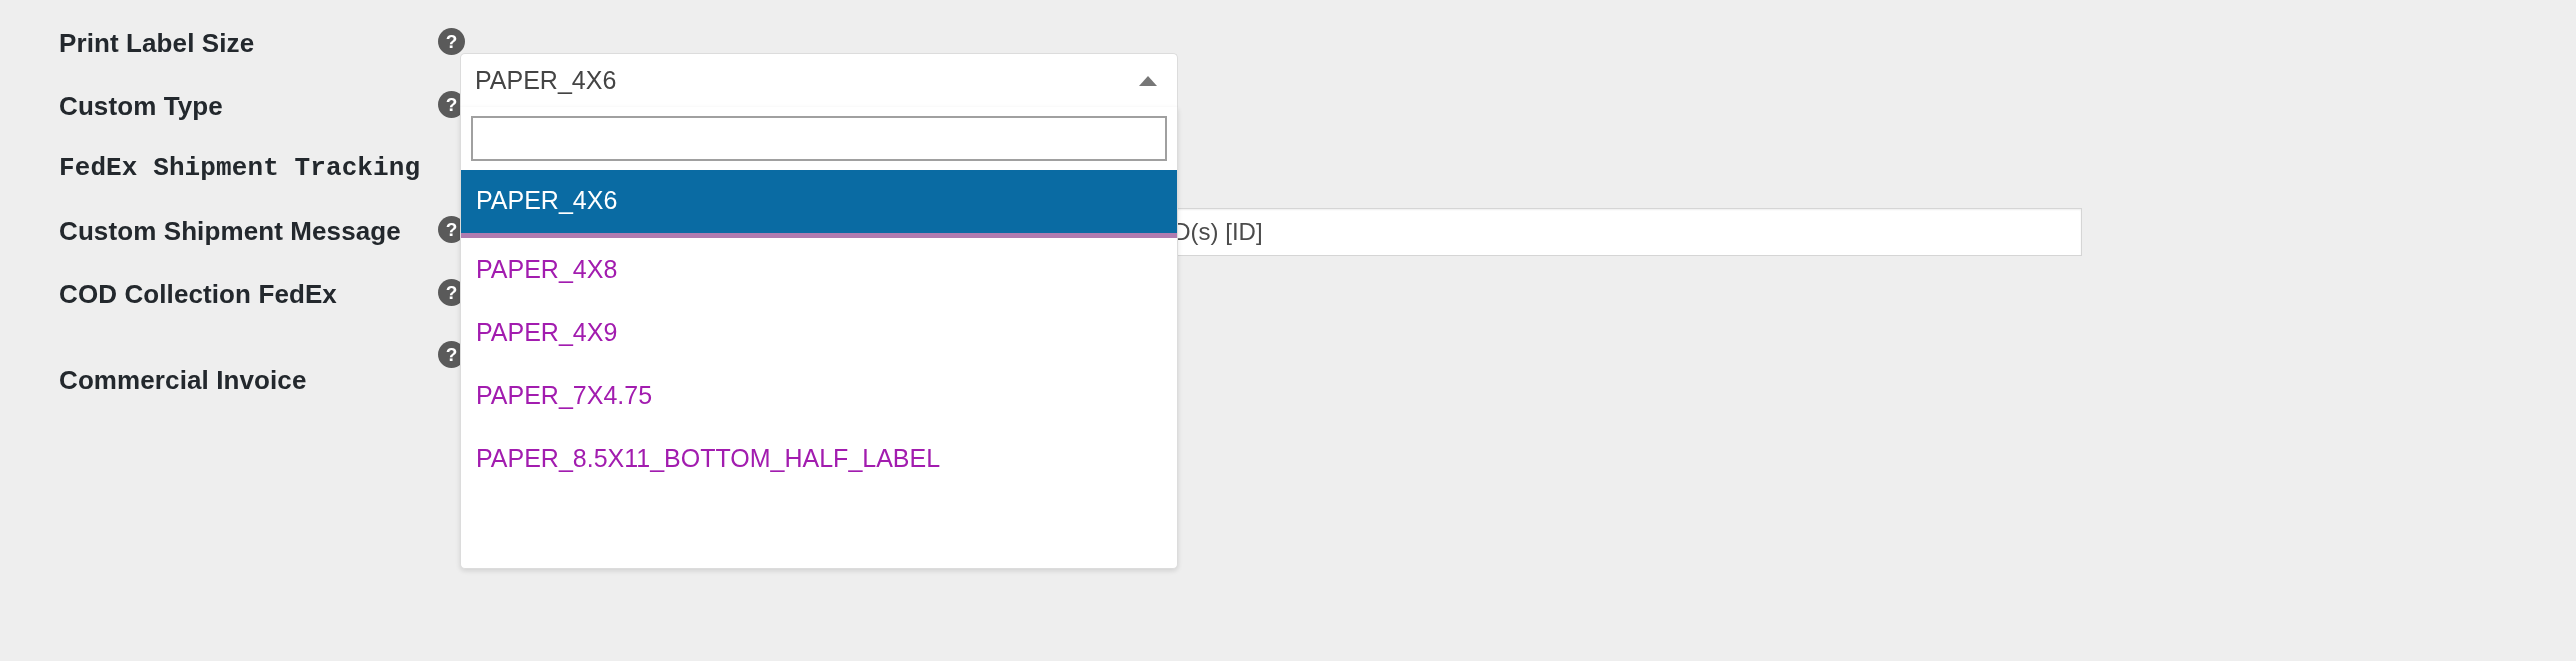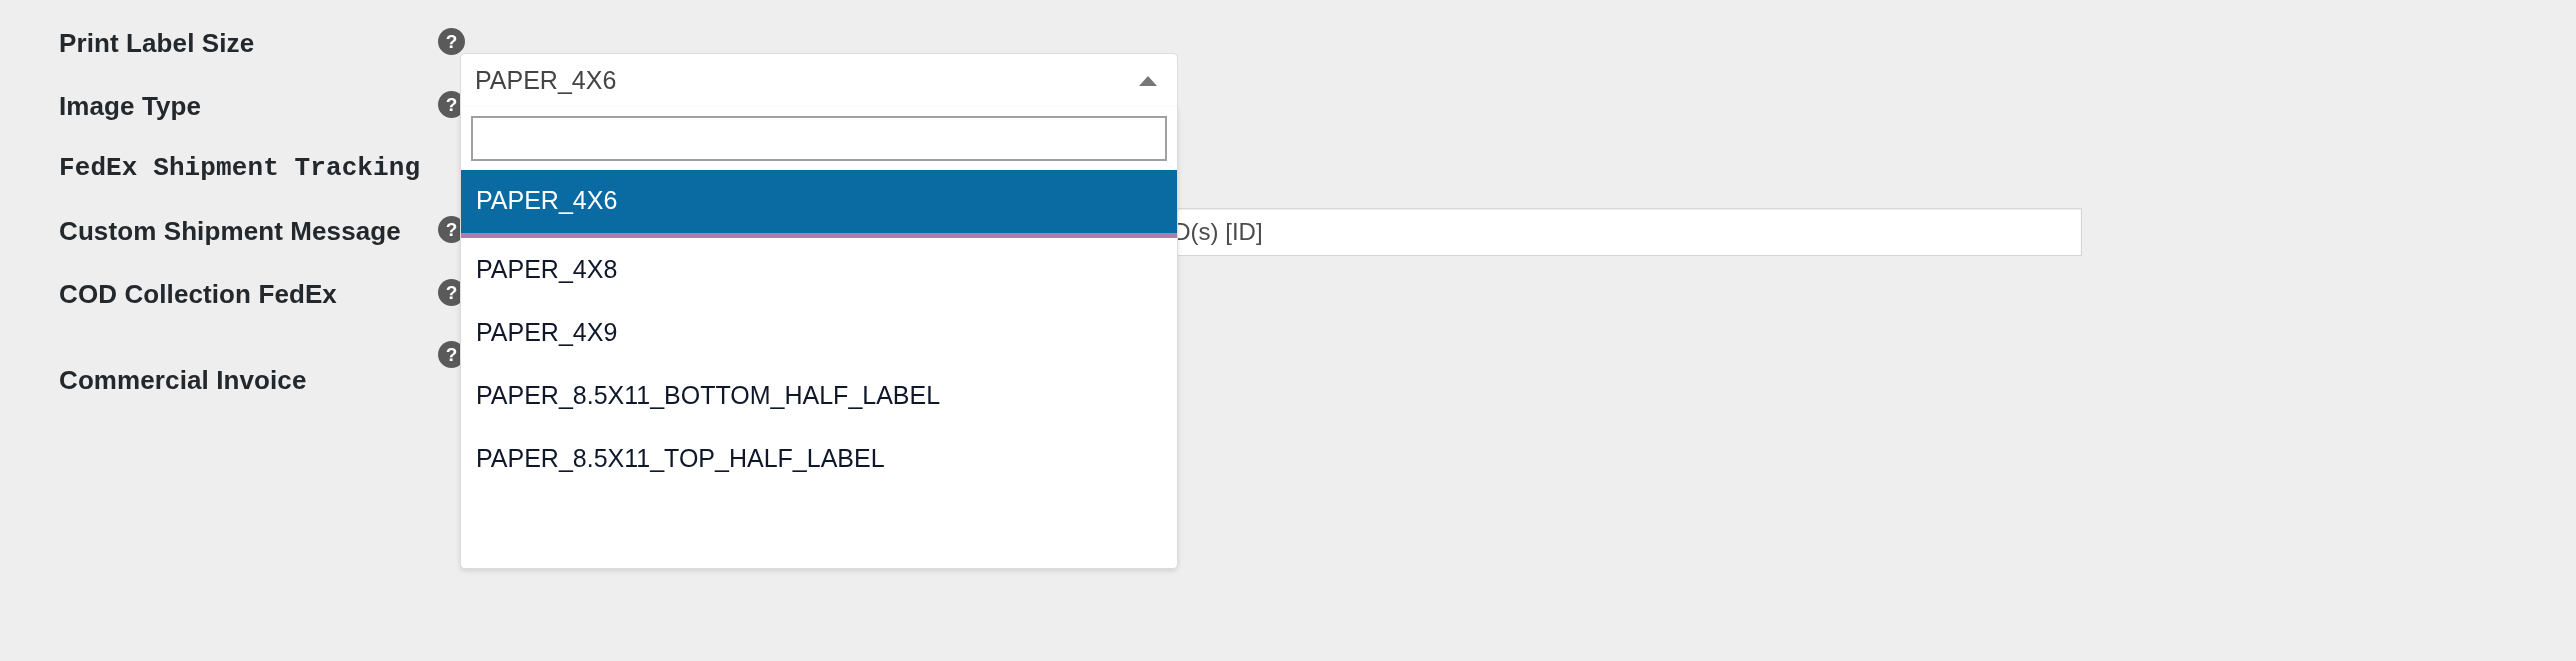--- a/index.html
+++ b/index.html
@@ -167,21 +167,21 @@
     font-family: "Liberation Sans", sans-serif;
     border-radius: 0;
   }
   .select-results {
     list-style: none;
     margin: 0;
     padding: 0;
   }
   .select-option {
     font-size: 25px;
-    color: #0f172a;
+    color: #a21caf;
     padding: 0 0 0 15px;
     height: 63px;
     line-height: 63px;
     white-space: nowrap;
     cursor: pointer;
     box-sizing: border-box;
   }
   .select-option.selected {
     background: #0a6ba3;
     color: #ffffff;
@@ -194,21 +194,21 @@
 <body>
 
 <div class="settings">
 
   <div class="row" style="top:0px;">
     <div class="row-label" style="top:28px;">Print Label Size</div>
     <div class="help-icon" style="top:28px;">?</div>
   </div>
 
   <div class="row" style="top:63px;">
-    <div class="row-label" style="top:28px;">Image Type</div>
+    <div class="row-label" style="top:28px;">Custom Type</div>
     <div class="help-icon" style="top:28px;">?</div>
   </div>
 
   <div class="row" style="top:125px;font-family:Liberation Mono, monospace;">
     <div class="row-label" style="top:28px;">FedEx Shipment Tracking</div>
   </div>
 
   <div class="row" style="top:188px;">
     <div class="row-label" style="top:28px;text-align:center;">Custom Shipment Message</div>
     <div class="help-icon" style="top:28px;">?</div>
@@ -237,18 +237,18 @@
     <span class="select-caret"></span>
   </div>
   <div class="select-dropdown">
     <div class="select-search-wrap">
       <input class="select-search" type="text" placeholder="" style="">
     </div>
     <ul class="select-results">
       <li class="select-option selected">PAPER_4X6</li>
       <li class="select-option">PAPER_4X8</li>
       <li class="select-option">PAPER_4X9</li>
+      <li class="select-option">PAPER_7X4.75</li>
       <li class="select-option">PAPER_8.5X11_BOTTOM_HALF_LABEL</li>
-      <li class="select-option">PAPER_8.5X11_TOP_HALF_LABEL</li>
     </ul>
   </div>
 </div>
 
 
 </body></html>

